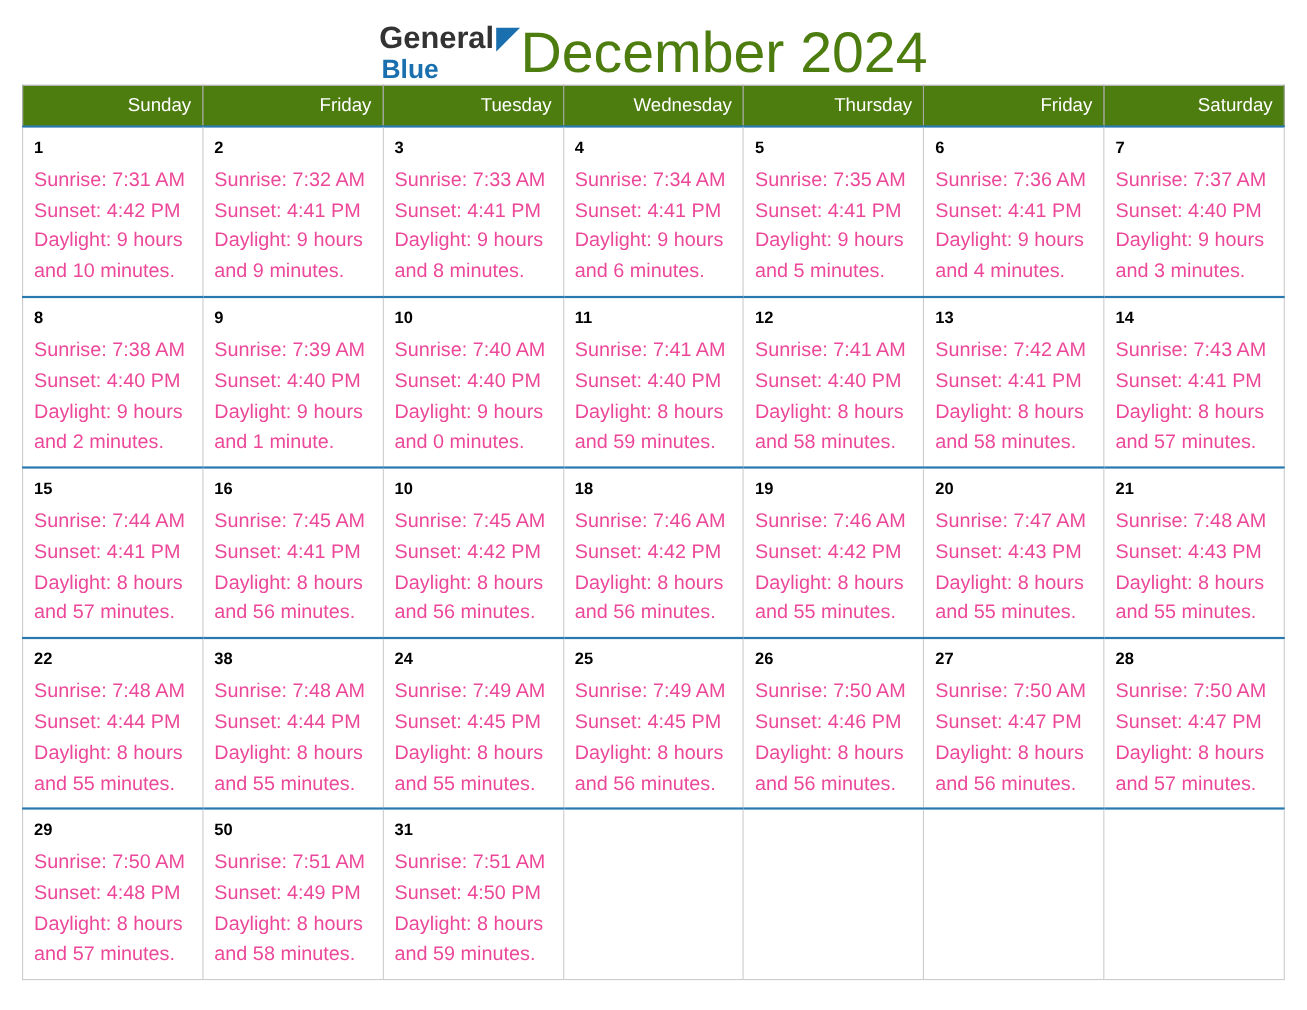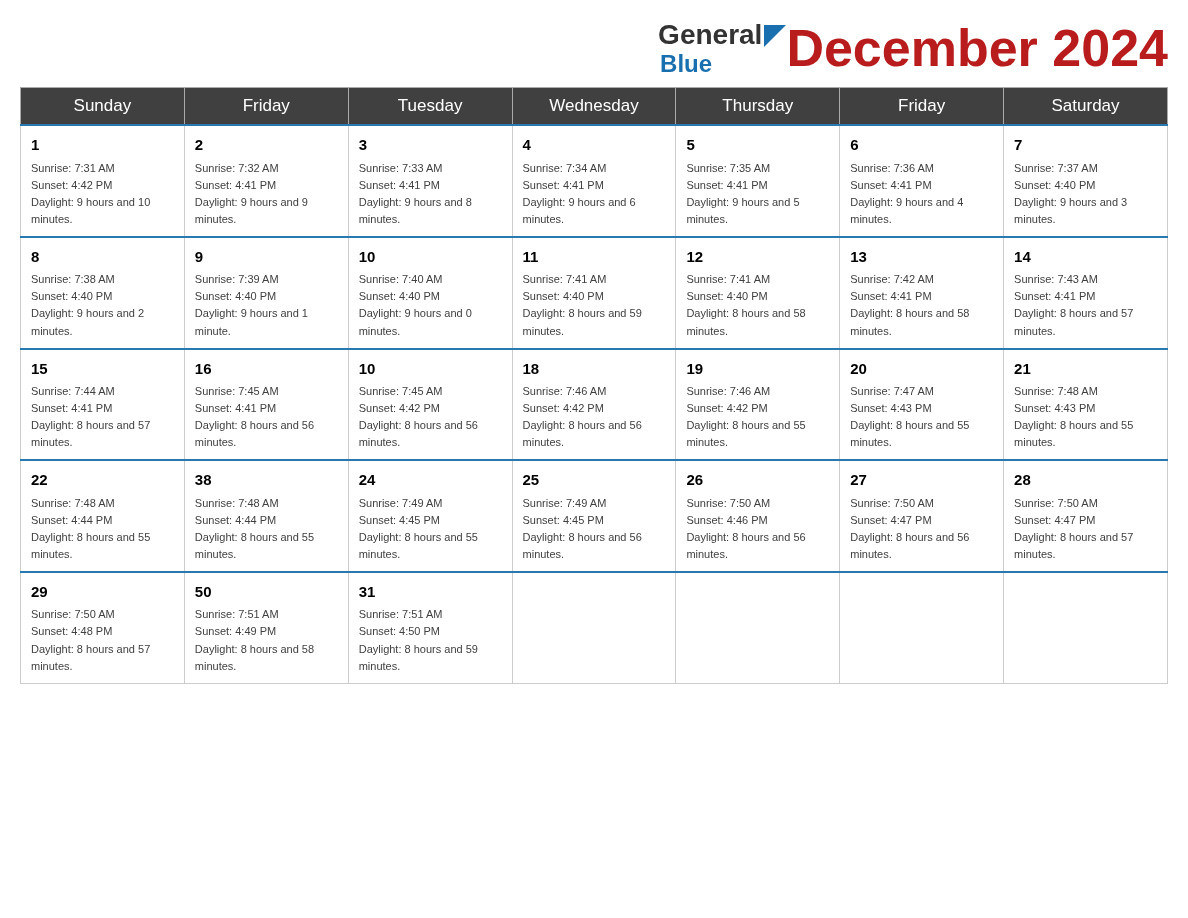--- a/index.html
+++ b/index.html
@@ -5,23 +5,22 @@
     * { box-sizing: border-box; margin: 0; padding: 0; }
     body {
       font-family: Arial, sans-serif;
       background: #fff;
       padding: 20px;
       width: 1188px;
       min-height: 918px;
     }
     .header {
       display: flex;
-      justify-content: flex-end;
+      justify-content: center;
       align-items: flex-start;
-      margin-bottom: 10px;
     }
     .logo {
       display: flex;
       align-items: center;
       gap: 0;
     }
     .logo-text-general {
       font-size: 28px;
       font-weight: bold;
       color: #333;
@@ -37,61 +36,61 @@
       color: #1a6faf;
       font-size: 24px;
       font-weight: bold;
       padding-left: 2px;
     }
     .title-block {
       text-align: right;
     }
     .month-title {
       font-size: 52px;
-      font-weight: bold;
-      color: #b91c1c;
+      font-weight: normal;
+      color: #4d7c0f;
       line-height: 1.1;
     }
     .location-title {
       font-size: 22px;
       color: #444;
       margin-top: 4px;
     }
     .calendar {
       width: 100%;
       border-collapse: collapse;
       border: 1px solid #aaa;
     }
     .calendar th {
-      background-color: #404040;
+      background-color: #4d7c0f;
       color: #fff;
       font-size: 17px;
       font-weight: normal;
       padding: 8px 10px;
-      text-align: center;
+      text-align: right;
       border: 1px solid #aaa;
     }
     .calendar td {
       vertical-align: top;
       padding: 8px 10px;
       border: 1px solid #ccc;
       width: 14.28%;
       font-size: 13.5px;
       line-height: 1.5;
       min-height: 110px;
     }
     .day-number {
       font-size: 15px;
       font-weight: bold;
       display: block;
       margin-bottom: 3px;
     }
     .day-info {
-      color: #404040;
-      font-size: 11px;
+      color: #ec4899;
+      font-size: 18px;
       line-height: 1.55;
     }
     .empty-cell {
       background: #fff;
     }
     
     .week-row td {
       border-top: 2px solid #2979b0;
     }
   </style>

